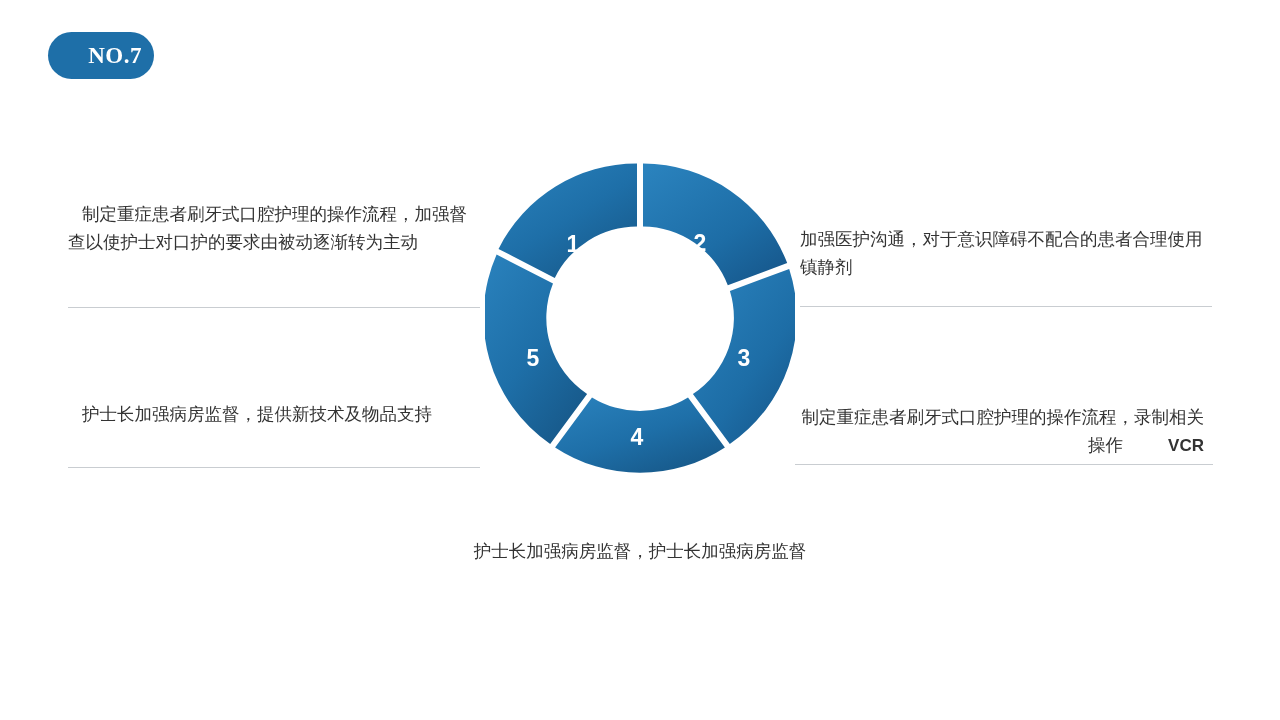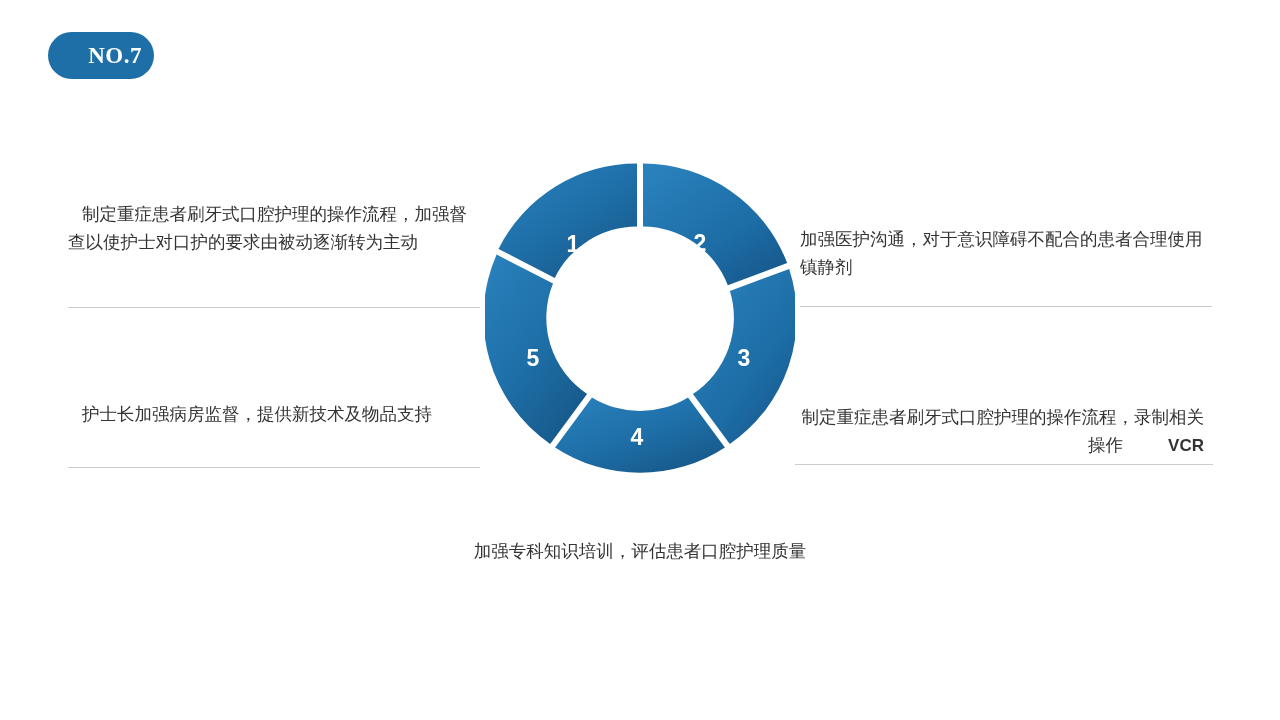--- a/index.html
+++ b/index.html
@@ -188,14 +188,14 @@
   <div class="para">加强医护沟通，对于意识障碍不配合的患者合理使用镇静剂</div>
 </div>
 <div class="rule rule-2"></div>
 
 <div class="txt block-3">
   <div class="para"><span>制定重症患者刷牙式口腔护理的操作流程，录制相关操作</span><span class="bold-latin">VCR</span></div>
 </div>
 <div class="rule rule-3"></div>
 
 <div class="txt block-4">
-  <div class="para">加强专科知识培训，评估患者口腔护理质量</div>
+  <div class="para">护士长加强病房监督，护士长加强病房监督</div>
 </div>
 
 </body></html>

